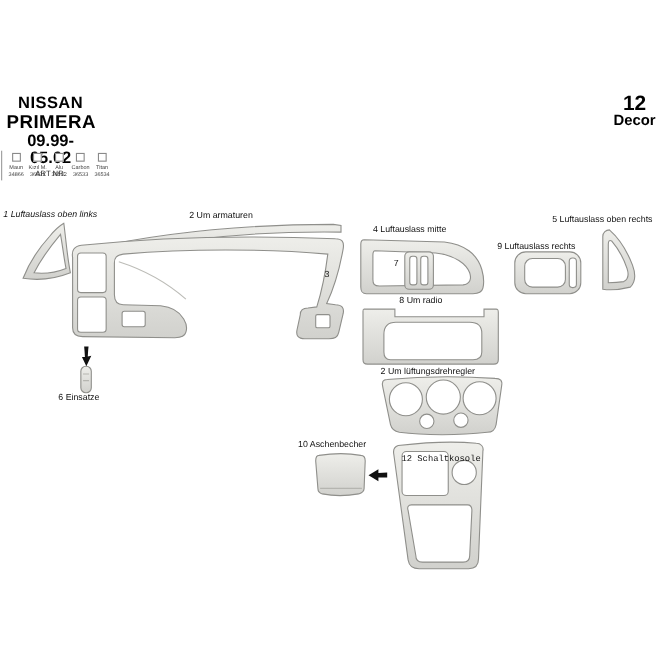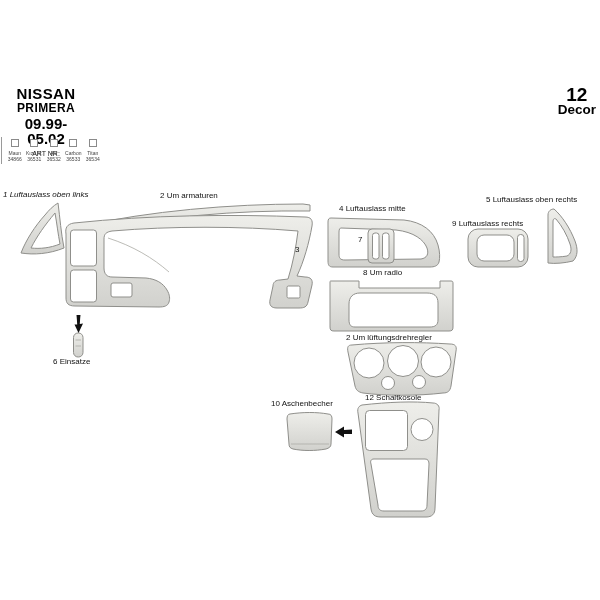--- a/index.html
+++ b/index.html
@@ -6,49 +6,49 @@
   body{
     width:600px;height:600px;position:relative;background:#ffffff;
     font-family:"Liberation Sans", sans-serif;overflow:hidden;color:#111;
   }
   
   .brand-block{
     position:absolute;left:6px;top:86px;width:80px;text-align:center;
     font-weight:bold;line-height:1;color:#000;
   }
   .brand-name{font-size:15px;letter-spacing:.4px;}
-  .brand-model{font-size:12px;margin-top:1px;letter-spacing:.4px;}
+  .brand-model{font-size:17px;margin-top:1px;letter-spacing:.4px;}
   .brand-years{font-size:15px;margin-top:2px;}
   .art-label{font-size:7px;font-weight:normal;margin-top:4px;color:#222;}
   .finish-table{
     position:absolute;left:1px;top:137px;display:flex;
     border-left:1px solid #9a9a9a;padding:2px 0 2px 3px;
   }
   .finish-col{width:19.5px;display:flex;flex-direction:column;align-items:center;}
   .finish-checkbox{width:6px;height:6px;border:1px solid #8a8a8a;background:#fff;}
   .finish-name{font-size:5px;margin-top:3px;color:#444;white-space:nowrap;}
   .finish-number{font-size:5px;color:#444;white-space:nowrap;}
   .decor-block{
     position:absolute;right:4px;top:86px;text-align:center;
     font-weight:bold;color:#000;line-height:.95;
   }
   .decor-count{font-size:19px;}
   .decor-label{font-size:13.5px;}
   
   .label{position:absolute;font-size:8px;color:#111;white-space:nowrap;}
   #lbl-p1{left:3px;top:190px;font-style:italic;}
-  #lbl-p2{left:160px;top:191px;text-align:center;}
+  #lbl-p2{left:172px;top:191px;text-align:center;}
   #lbl-p4{left:339px;top:204px;}
-  #lbl-p5{left:486px;top:195px;}
+  #lbl-p5{left:502px;top:195px;}
   #lbl-p9{left:452px;top:219px;}
   #lbl-p3{left:295px;top:245px;}
   #lbl-p7{left:358px;top:235px;}
   #lbl-p8{left:363px;top:268px;}
   #lbl-p11{left:346px;top:333px;}
-  #lbl-p12{left:365px;top:393px;}
+  #lbl-p12{left:365px;top:413px;font-family:Liberation Mono, monospace;}
   #lbl-p10{left:271px;top:399px;}
   #lbl-p6{left:53px;top:357px;}
   svg.diagram{position:absolute;left:0;top:0;}
 </style>
 </head>
 <body>
 
 <div class="brand-block">
   <div class="brand-name">NISSAN</div>
   <div class="brand-model">PRIMERA</div>

